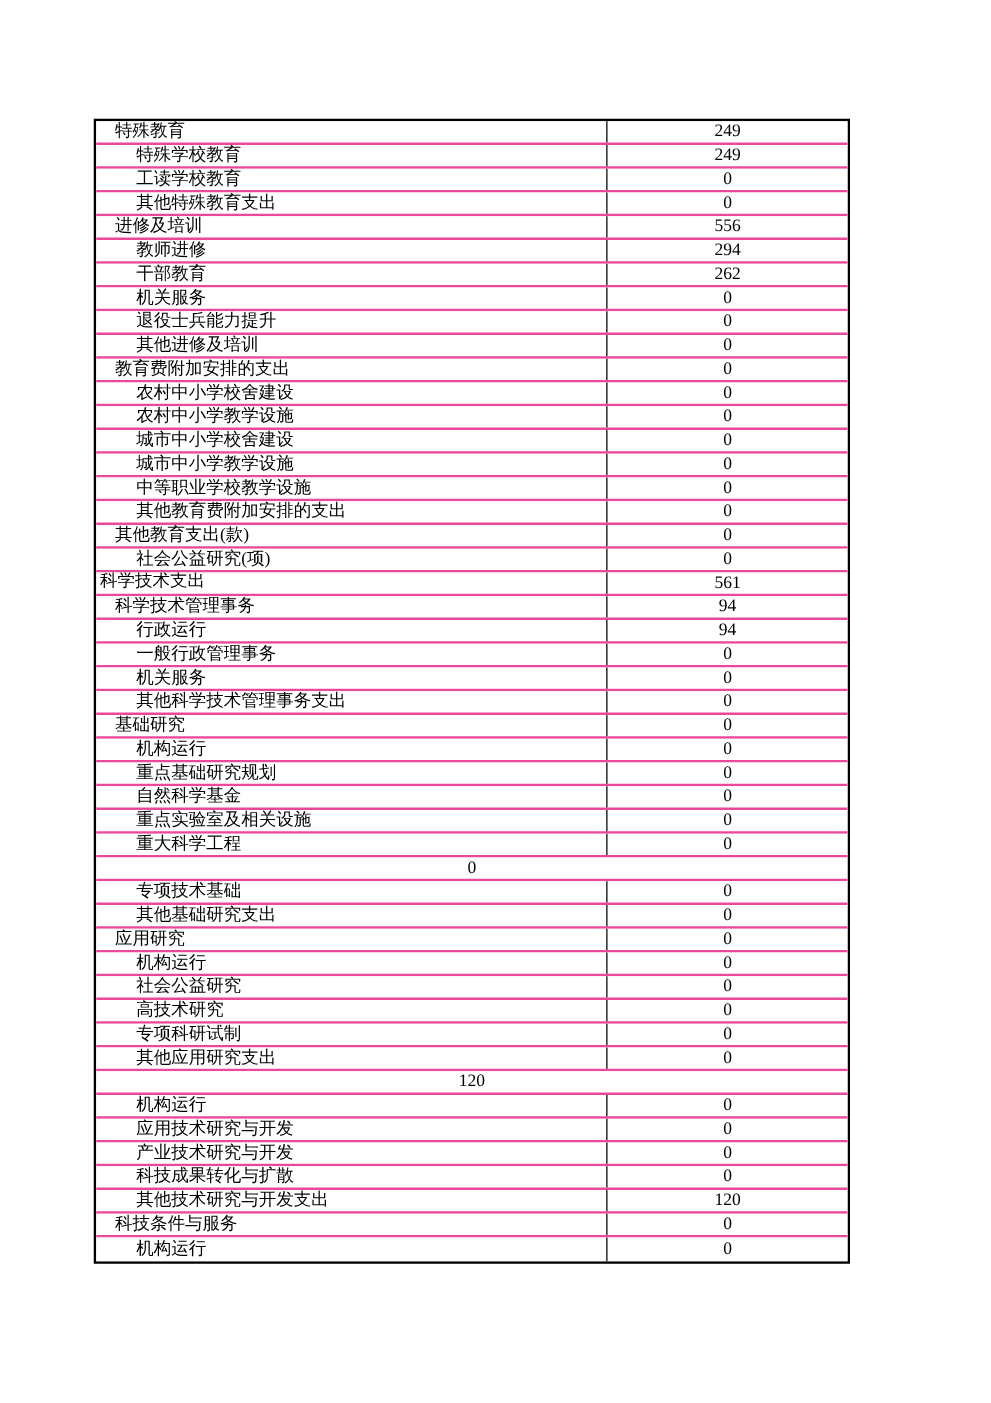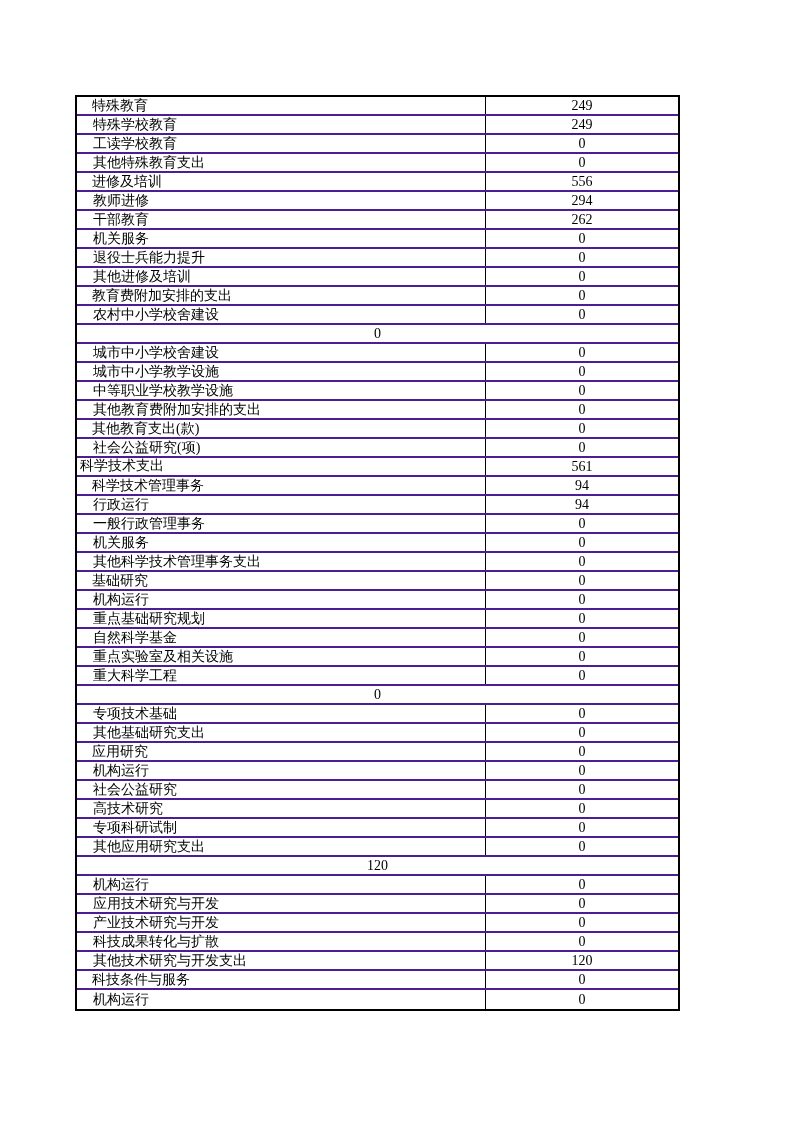--- a/index.html
+++ b/index.html
@@ -19,21 +19,21 @@
     left: 75px;
     top: 95px;
     width: 601px;
     border: 2px solid #000000;
     background: #ffffff;
   }
   .row {
     display: flex;
     height: 19px;
     box-sizing: border-box;
-    border-bottom: 2px solid #4c1d95;
+    border-bottom: 2px solid #ec4899;
     background: #ffffff;
   }
   .row:last-child {
     border-bottom: none;
   }
   .cell {
     box-sizing: border-box;
     display: flex;
     align-items: center;
     font-size: 14px;
@@ -41,21 +41,21 @@
     color: #000000;
     white-space: nowrap;
     overflow: hidden;
   }
   .cell.name {
     width: 409px;
     border-right: 1px solid #000000;
   }
   .cell.name.indent-0 { padding-left: 3px; font-family: Liberation Mono, monospace; }
   .cell.name.indent-1 { padding-left: 15px; }
-  .cell.name.indent-2 { padding-left: 16px; }
+  .cell.name.indent-2 { padding-left: 32px; }
   .cell.value {
     flex: 1;
     justify-content: center;
   }
 </style>
 </head>
 <body>
 
 <div>
   <div class="budget-table">
@@ -101,20 +101,21 @@
       </div>
       <div class="row">
         <div class="cell name indent-1">教育费附加安排的支出</div>
         <div class="cell value">0</div>
       </div>
       <div class="row">
         <div class="cell name indent-2">农村中小学校舍建设</div>
         <div class="cell value">0</div>
       </div>
       <div class="row">
+        <div class="cell name indent-2">农村中小学教学设施</div>
         <div class="cell value">0</div>
       </div>
       <div class="row">
         <div class="cell name indent-2">城市中小学校舍建设</div>
         <div class="cell value">0</div>
       </div>
       <div class="row">
         <div class="cell name indent-2">城市中小学教学设施</div>
         <div class="cell value">0</div>
       </div>

